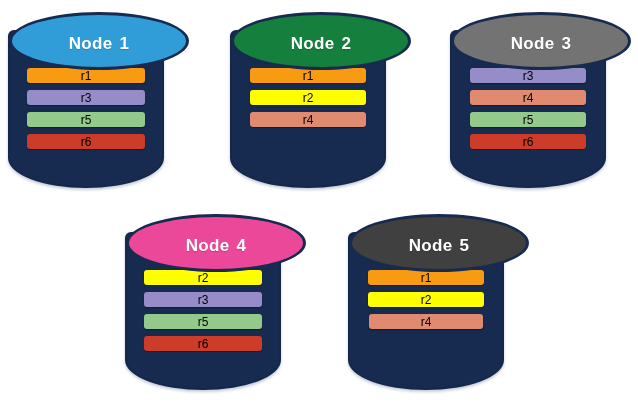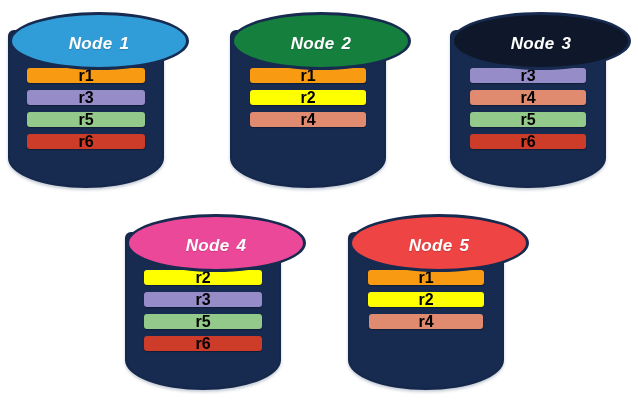--- a/index.html
+++ b/index.html
@@ -48,21 +48,20 @@
     top: 4px;
     width: 180px;
     height: 58px;
     background: #319dd8;
     border: 3px solid #172a4f;
     box-sizing: border-box;
     border-radius: 50%;
     display: flex;
     align-items: center;
     justify-content: center;
-    font-style: italic;
   }
 
   .node-title {
     color: #ffffff;
     font-size: 17px;
     font-weight: bold;
     letter-spacing: 0.3px;
     white-space: nowrap;
     text-shadow: 0 1px 1px rgba(0, 0, 0, 0.18);
     transform: translateY(3px);
@@ -85,22 +84,22 @@
     height: 15px;
     margin: 0 auto 7px auto;
     border-radius: 3px;
     display: flex;
     align-items: center;
     justify-content: center;
     box-shadow: 0 1px 1px rgba(0, 0, 0, 0.30);
   }
   .replica-label {
     color: #000000;
-    font-size: 16px;
-    font-weight: bold;
+    font-size: 12px;
+    font-weight: normal;
     line-height: 1;
     transform: translateY(-0.5px);
   }
 </style>
 </head>
 <body>
 
 <div id="canvas">
     <div class="node" style="left: 8px; top: 8px;">
       <div class="node-body" style="background: rgb(23, 42, 79);"></div>
@@ -148,21 +147,21 @@
         <div class="replica" style="background: rgb(224, 139, 112); width: 116px;">
           <span class="replica-label">r4</span>
         </div>
         <div class="replica" style="background: rgb(147, 201, 138); width: 116px;">
           <span class="replica-label">r5</span>
         </div>
         <div class="replica" style="background: rgb(204, 60, 40); width: 116px;">
           <span class="replica-label">r6</span>
         </div>
       </div>
-      <div class="node-top" style="background: #0f172a;">
+      <div class="node-top" style="background: #737373;">
         <div class="node-title"><span>Node</span><span class="num">3</span></div>
       </div>
     </div>
     <div class="node" style="left: 125px; top: 210px;">
       <div class="node-body" style="background: rgb(23, 42, 79);"></div>
       <div class="replica-list">
         <div class="replica" style="background: rgb(255, 255, 0); width: 118px;">
           <span class="replica-label">r2</span>
         </div>
         <div class="replica" style="background: rgb(150, 140, 200); width: 118px;">
@@ -185,17 +184,17 @@
         <div class="replica" style="background: rgb(248, 154, 18); width: 116px;">
           <span class="replica-label">r1</span>
         </div>
         <div class="replica" style="background: rgb(255, 255, 0); width: 116px;">
           <span class="replica-label">r2</span>
         </div>
         <div class="replica" style="background: rgb(224, 139, 112); width: 114px;">
           <span class="replica-label">r4</span>
         </div>
       </div>
-      <div class="node-top" style="background: #ef4444;">
+      <div class="node-top" style="background: #404040;">
         <div class="node-title"><span>Node</span><span class="num">5</span></div>
       </div>
     </div>
   </div>
 
 </body></html>

